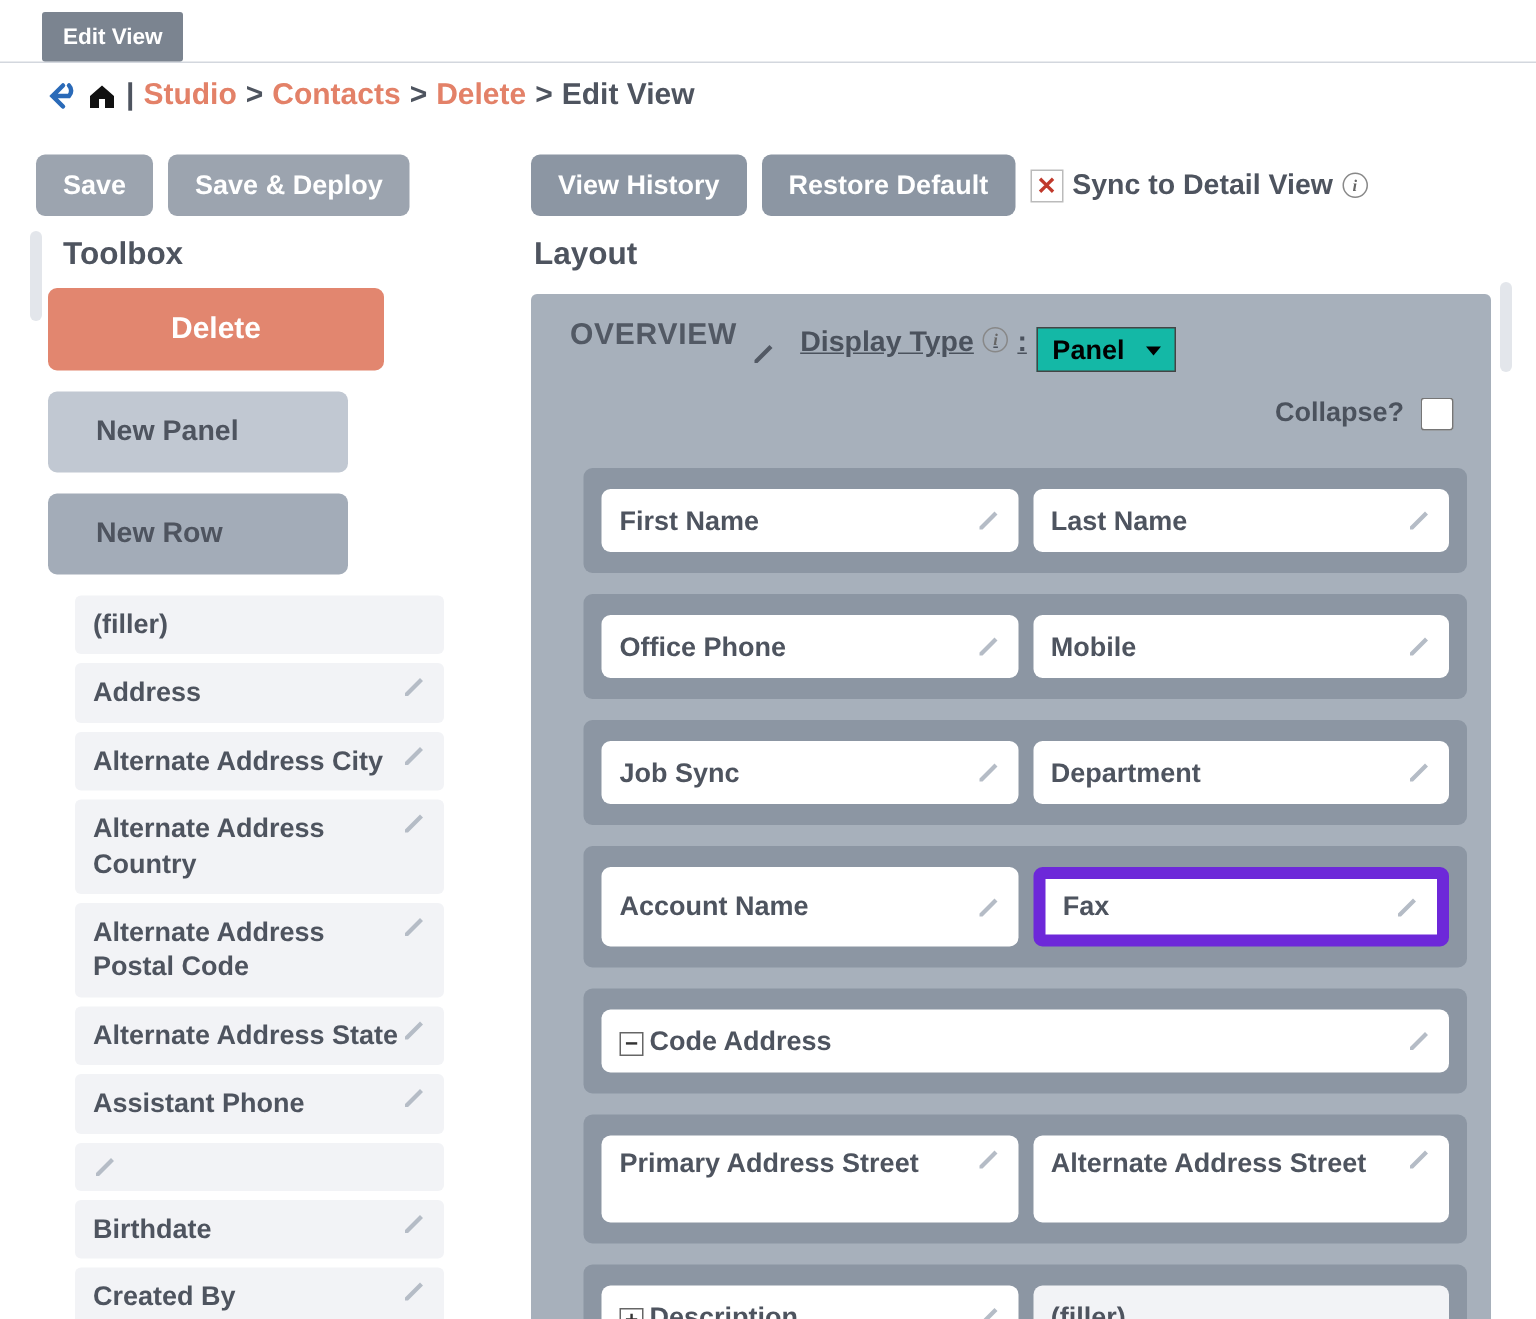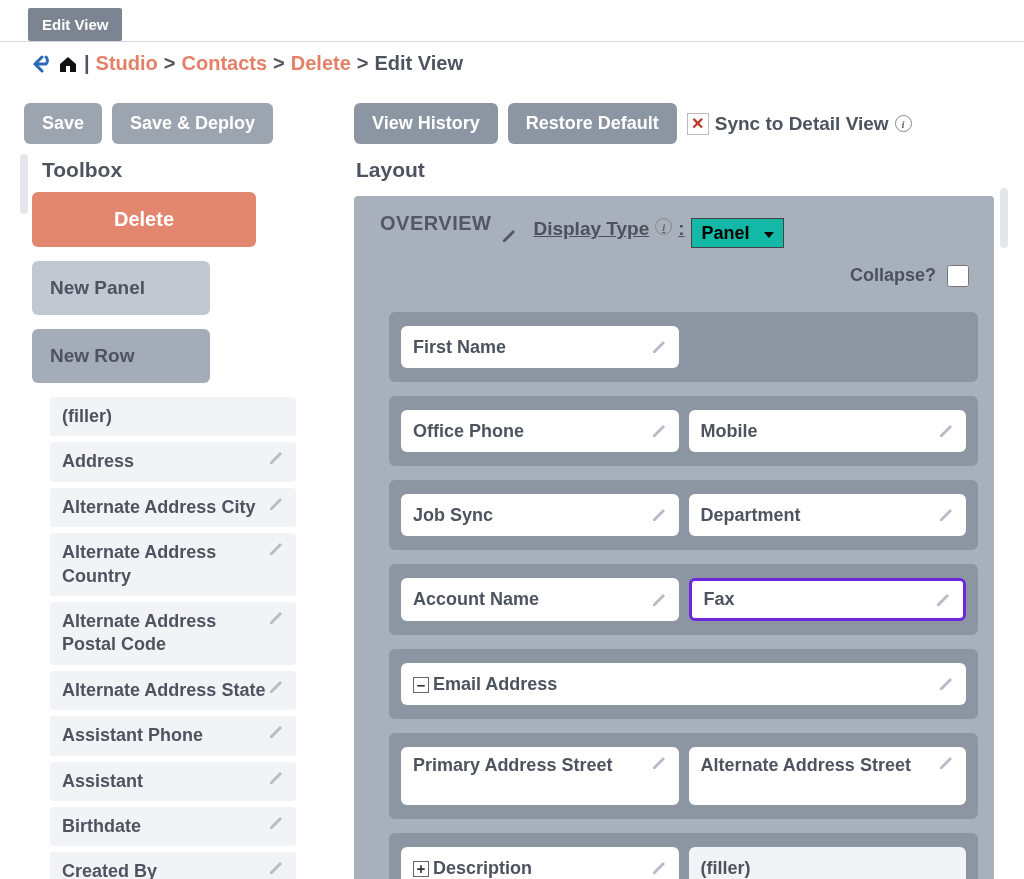--- a/index.html
+++ b/index.html
@@ -89,22 +89,22 @@
   .col-left, .col-right { display: flex; flex-direction: column; }
 
   .section-title { font-size: 21px; font-weight: 700; color: var(--heading); margin: 4px 0 10px 18px; }
 
   .delete-btn {
     background: var(--salmon); color: #fff; border: none; border-radius: 6px;
     font-weight: 700; font-size: 20px; padding: 16px 0; width: 224px; margin-left: 8px; cursor: pointer;
   }
   .panel-btn {
     background: #c1c8d2; color: var(--heading); border: none; border-radius: 6px;
-    font-weight: 700; font-size: 19px; text-align: left; padding: 16px 18px;
-    width: 178px; margin-left: 8px; margin-top: 14px; cursor: pointer;
+    font-weight: 700; font-size: 19px; text-align: left; padding: 16px 32px;
+    width: 200px; margin-left: 8px; margin-top: 14px; cursor: pointer;
   }
   .panel-btn.dark { background: #a3acb8; }
 
   .tool-list { margin: 14px 0 0 26px; width: 246px; display: flex; flex-direction: column; gap: 6px; }
   .tool-item {
     background: var(--tool-row); border-radius: 4px; padding: 8px 12px;
     font-size: 18px; font-weight: 600; color: var(--heading);
     display: flex; align-items: flex-start; justify-content: space-between; cursor: grab;
   }
   .tool-item .label { flex: 1; line-height: 1.3; }
@@ -139,21 +139,21 @@
     margin-left: 19px;
   }
   .field-row.single { grid-template-columns: 1fr; }
   .field-cell {
     background: #fff; border-radius: 6px; padding: 8px 12px;
     display: flex; align-items: center; justify-content: space-between;
     font-size: 18px; font-weight: 600; color: var(--heading);
     min-height: 42px;
   }
   .field-cell.filler { background: #f2f3f6; }
-  .field-cell.highlight { border: 3px solid #6d28d9; align-items: center; }
+  .field-cell.highlight { border: 8px solid #6d28d9; align-items: center; }
   .field-cell.tall { min-height: 58px; align-items: flex-start; }
   .field-cell.tall .pencil { align-self: flex-start; }
 
   .pencil { color: #b5bcc6; display: inline-flex; }
   .pencil svg, .nav-icon svg { display: block; }
 
   .plusminus {
     display: inline-flex; width: 16px; height: 16px; border: 1px solid #666;
     align-items: center; justify-content: center; font-size: 14px; line-height: 1;
     background: #fff; color: #333; margin-right: 4px; font-weight: 700; font-family: monospace;
@@ -266,21 +266,20 @@
         </div>
         <div class="tool-item">
           <span class="label">Assistant Phone</span>
           <span class="pencil">
             <svg width="16" height="16">
               <use href="#pencil-ico"></use>
             </svg>
           </span>
         </div>
         <div class="tool-item">
-          <span class="label">Assistant</span>
           <span class="pencil">
             <svg width="16" height="16">
               <use href="#pencil-ico"></use>
             </svg>
           </span>
         </div>
         <div class="tool-item">
           <span class="label">Birthdate</span>
           <span class="pencil">
             <svg width="16" height="16">
@@ -333,20 +332,28 @@
       <div id="rows-container">
           <div class="field-row">
             <div class="field-cell">
               <span><span>First Name</span></span>
               <span class="pencil">
                 <svg width="16" height="16">
                   <use href="#pencil-ico"></use>
                 </svg>
               </span>
             </div>
+            <div class="field-cell">
+              <span><span>Last Name</span></span>
+              <span class="pencil">
+                <svg width="16" height="16">
+                  <use href="#pencil-ico"></use>
+                </svg>
+              </span>
+            </div>
           </div>
           <div class="field-row">
             <div class="field-cell">
               <span><span>Office Phone</span></span>
               <span class="pencil">
                 <svg width="16" height="16">
                   <use href="#pencil-ico"></use>
                 </svg>
               </span>
             </div>
@@ -390,21 +397,21 @@
               <span><span>Fax</span></span>
               <span class="pencil">
                 <svg width="16" height="16">
                   <use href="#pencil-ico"></use>
                 </svg>
               </span>
             </div>
           </div>
           <div class="field-row single">
             <div class="field-cell">
-              <span><span class="plusminus">−</span><span>Email Address</span></span>
+              <span><span class="plusminus">−</span><span>Code Address</span></span>
               <span class="pencil">
                 <svg width="16" height="16">
                   <use href="#pencil-ico"></use>
                 </svg>
               </span>
             </div>
           </div>
           <div class="field-row">
             <div class="field-cell tall">
               <span><span>Primary Address Street</span></span>

